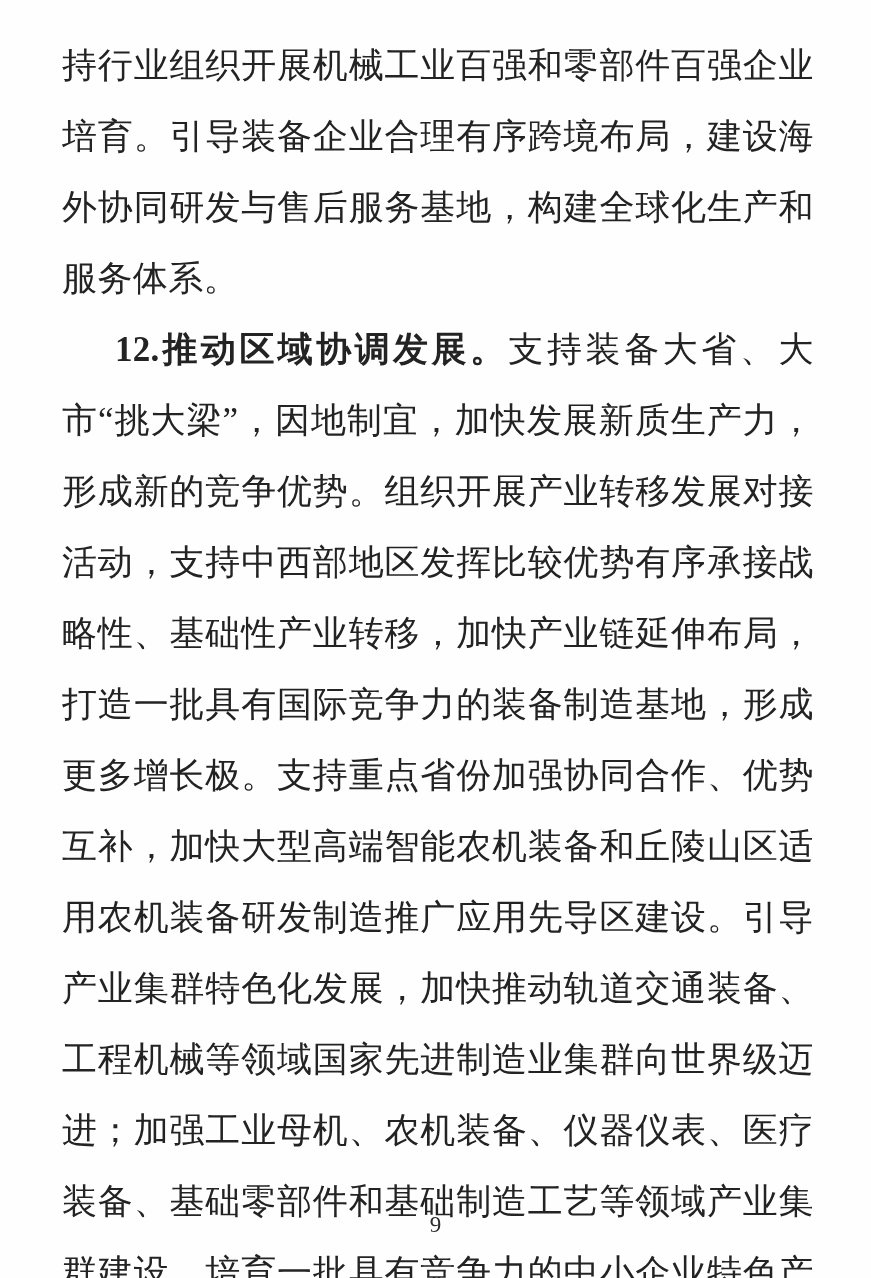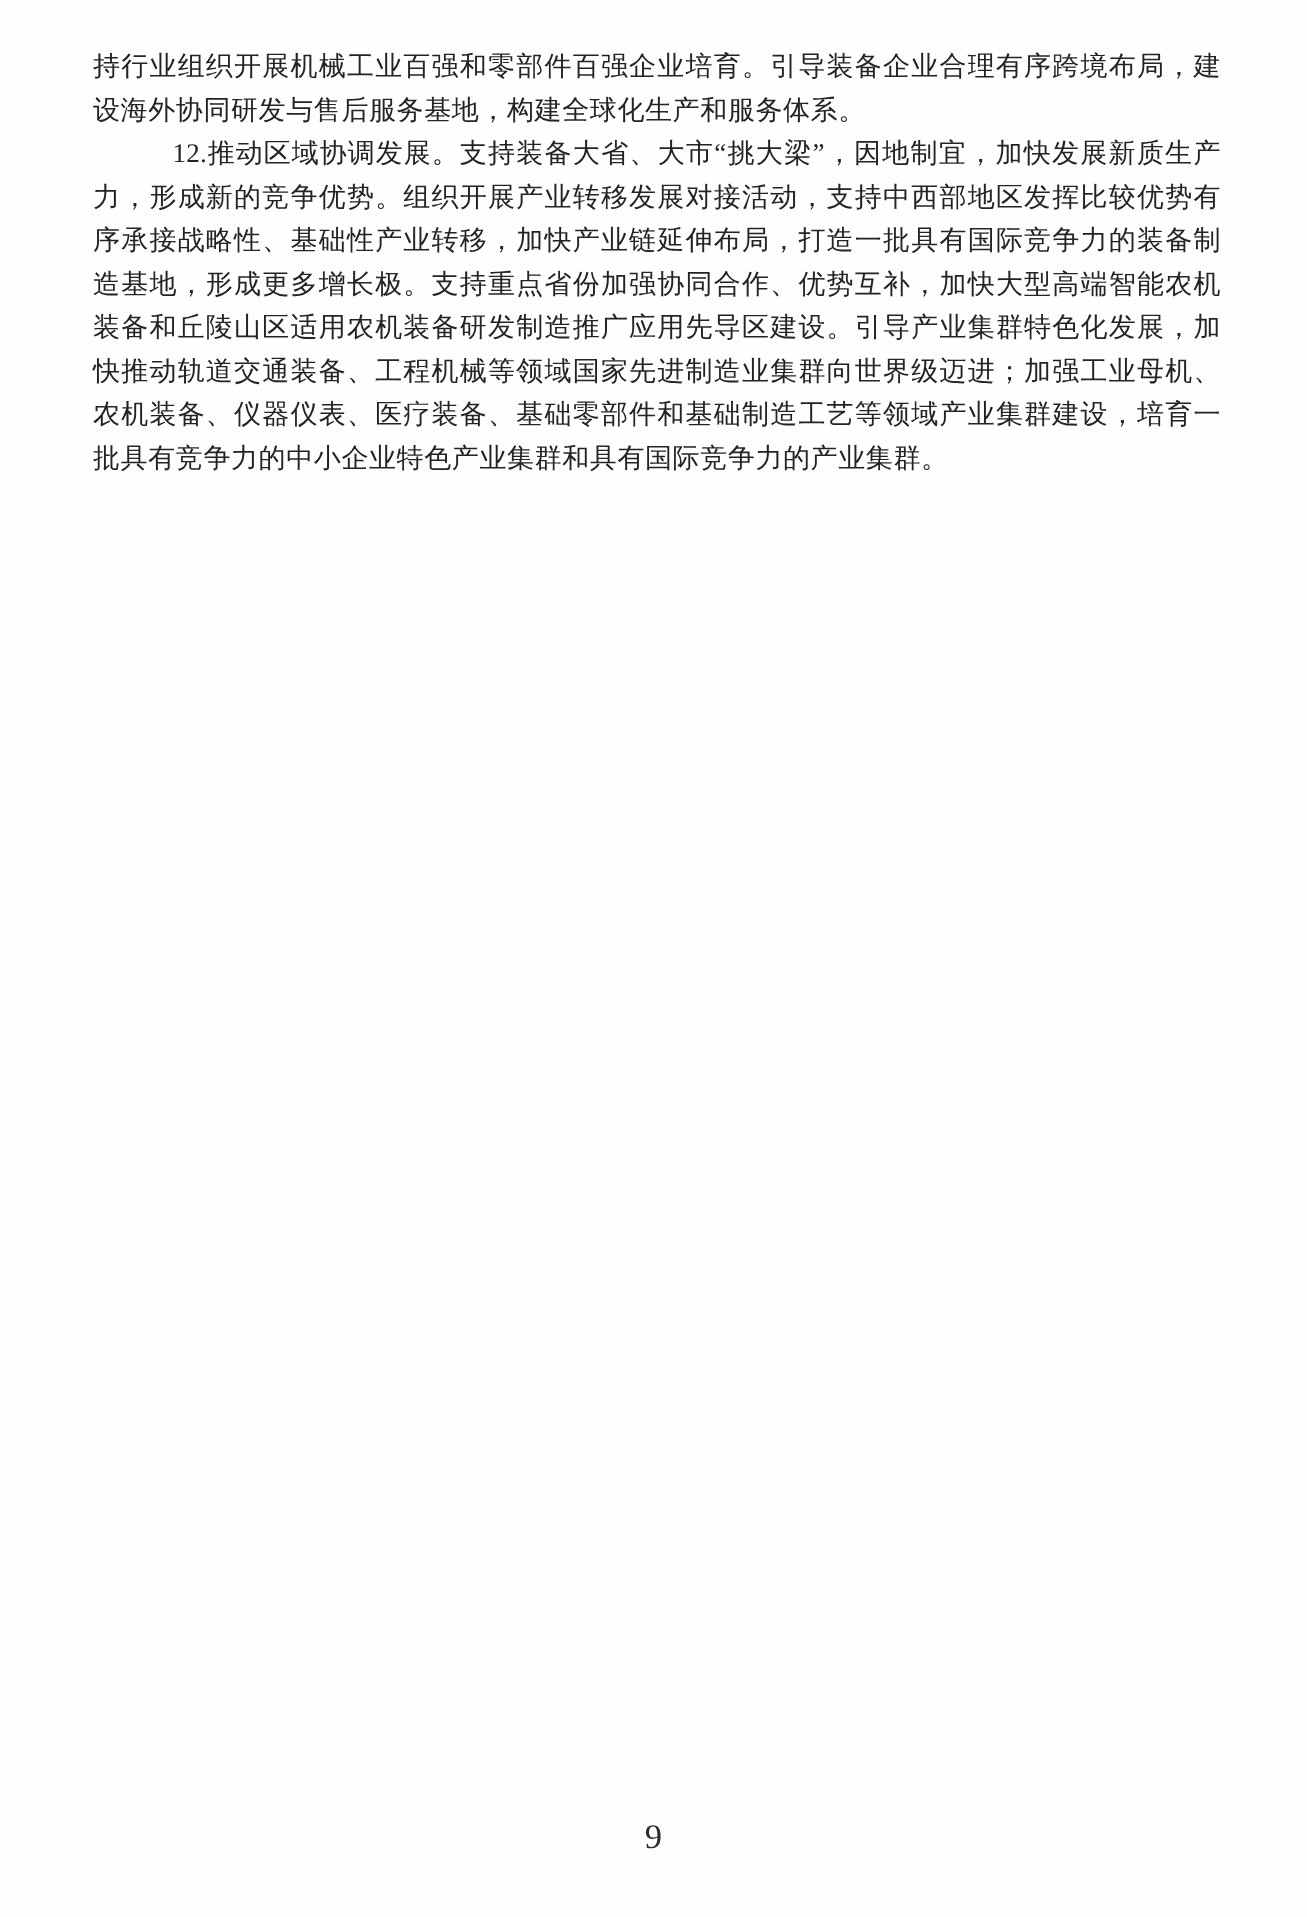--- a/index.html
+++ b/index.html
@@ -24,33 +24,33 @@
     background: #fefefe;
   }
   .content {
     position: absolute;
     left: 62px;
     top: 30px;
     width: 752px;
   }
   p.para {
     margin: 0;
-    font-size: 18px;
-    line-height: 29px;
+    font-size: 35px;
+    line-height: 71px;
     text-align: justify;
     text-justify: inter-ideograph;
     letter-spacing: 0.4px;
     color: #232323;
     font-family: "Liberation Serif", "DejaVu Serif", serif;
   }
   p.para.indent {
     text-indent: 53px;
   }
   .numlead {
-    font-weight: normal;
+    font-weight: bold;
     letter-spacing: 0.2px;
   }
   .footer {
     position: absolute;
     left: 0;
     top: 1212px;
     width: 871px;
     text-align: center;
     font-size: 23px;
     color: #2b2b2b;

